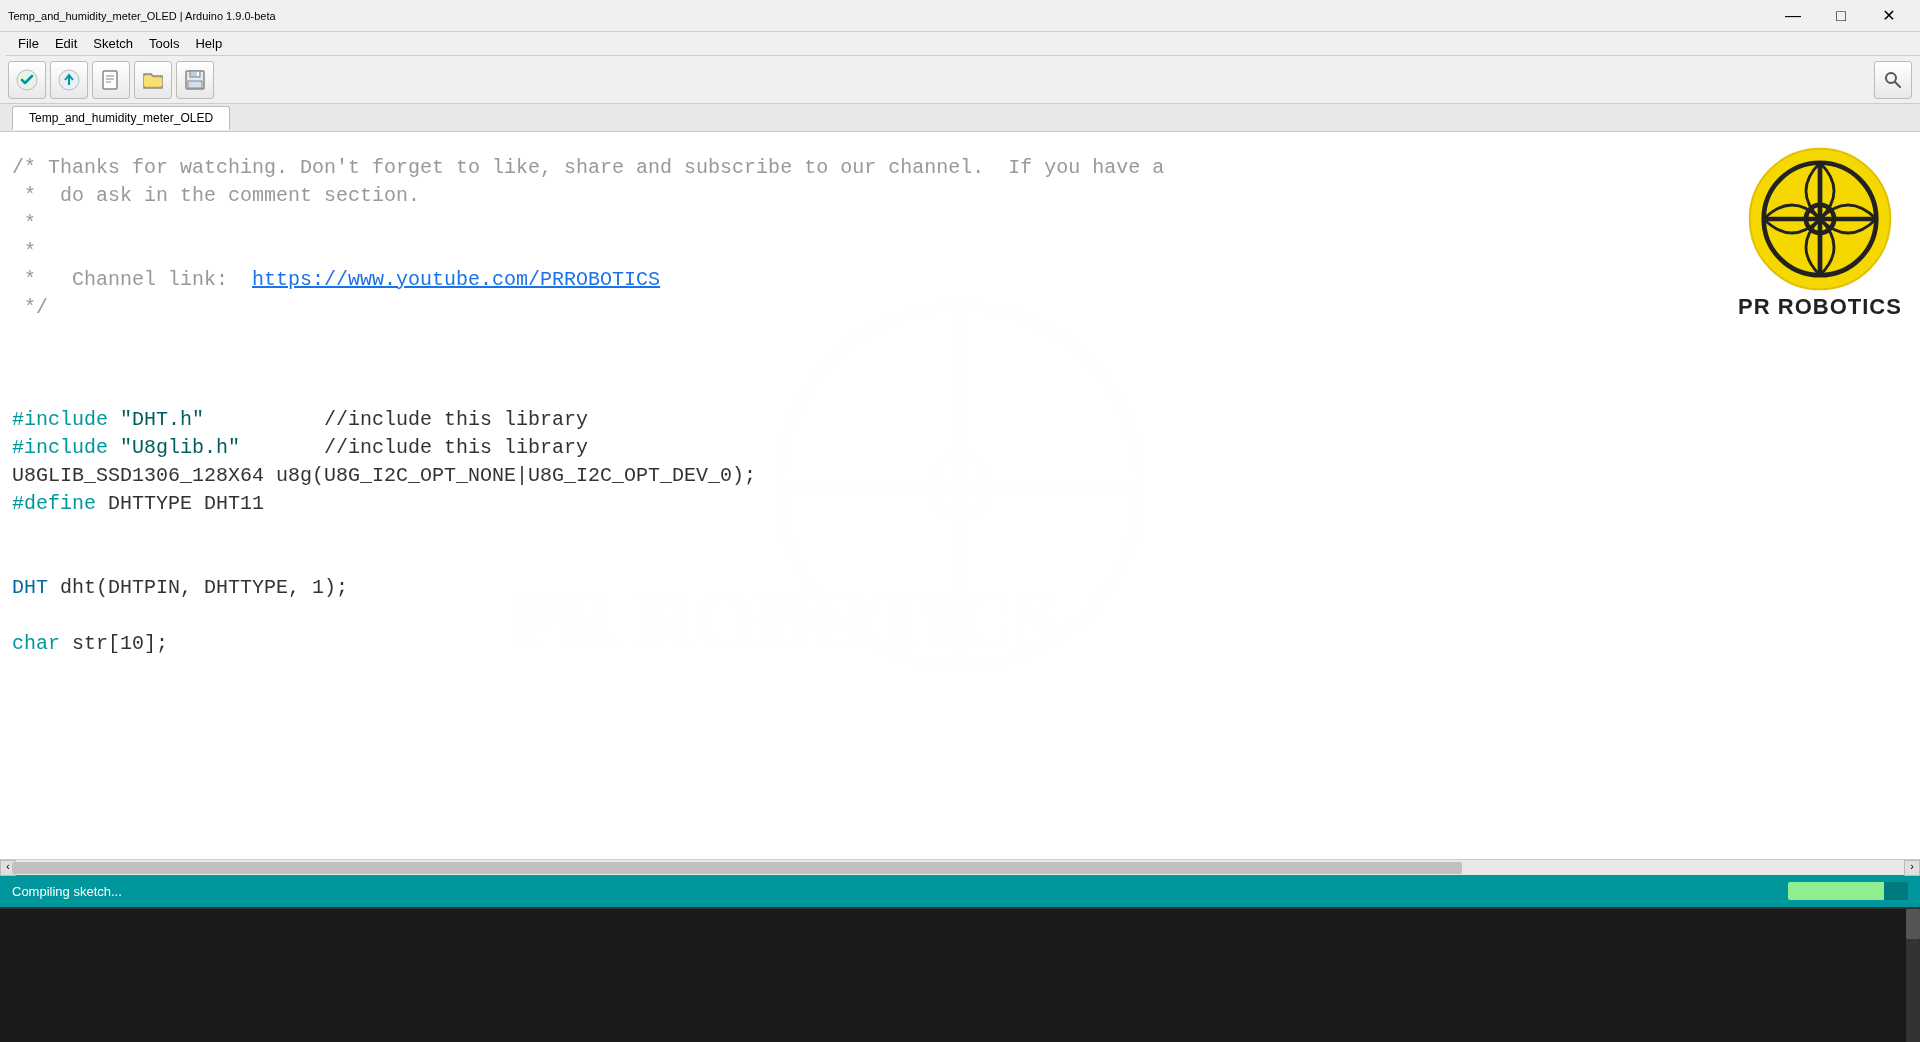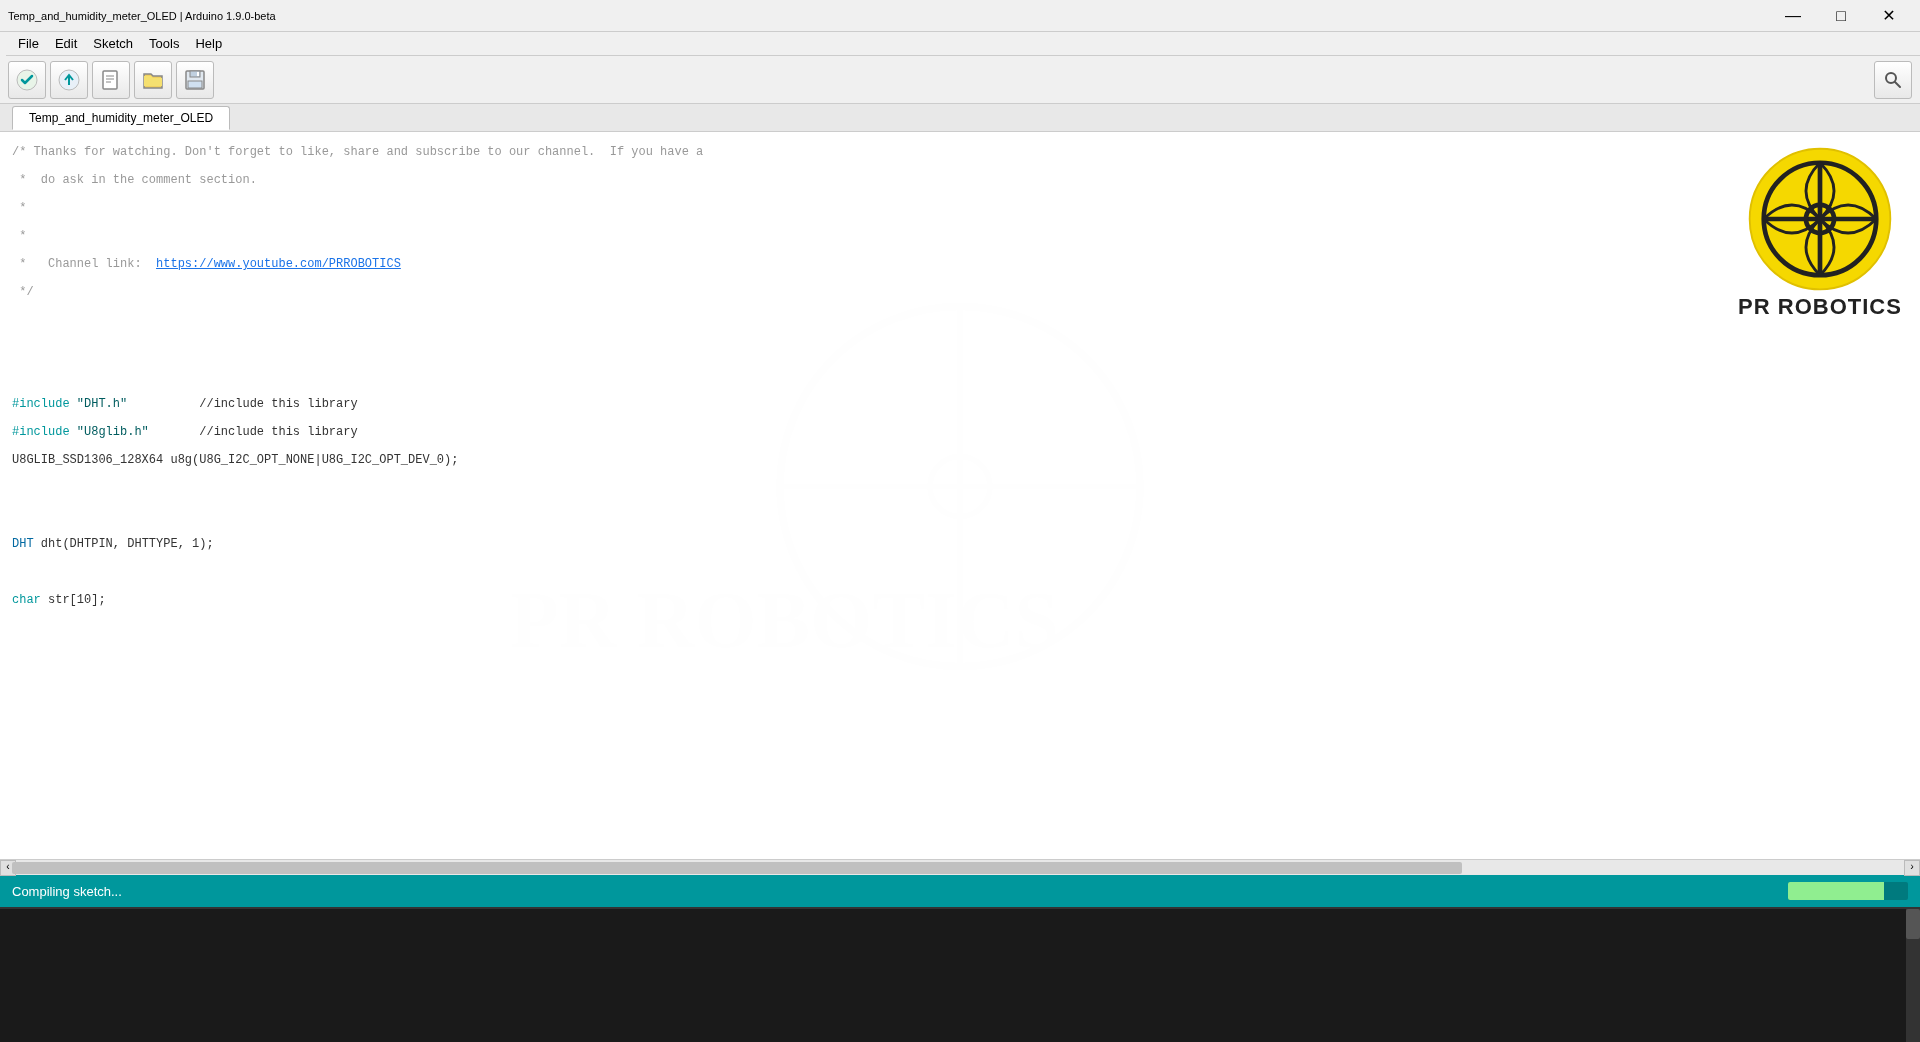--- a/index.html
+++ b/index.html
@@ -156,23 +156,23 @@
       font-size: 80px;
       font-weight: 900;
       color: #888;
       white-space: nowrap;
       pointer-events: none;
     }
 
     
     #editor-content {
       flex: 1;
-      padding: 6px 12px;
+      padding: 22px 12px;
       font-family: 'Courier New', monospace;
-      font-size: 12px;
+      font-size: 20px;
       line-height: 28px;
       position: relative;
       z-index: 2;
       overflow: hidden;
       background: transparent;
     }
 
     .code-line {
       white-space: pre;
       display: block;
@@ -409,20 +409,21 @@
     <span class="code-line comment"> *</span>
     <span class="code-line comment"> *</span>
     <span class="code-line comment"> *   Channel link:  <a class="link" href="#">https://www.youtube.com/PRROBOTICS</a></span>
     <span class="code-line comment"> */</span>
     <span class="code-line">&nbsp;</span>
     <span class="code-line">&nbsp;</span>
     <span class="code-line">&nbsp;</span>
     <span class="code-line"><span class="keyword">#include</span><span class="normal"> </span><span class="string">"DHT.h"</span><span class="normal">          //include this library</span></span>
     <span class="code-line"><span class="keyword">#include</span><span class="normal"> </span><span class="string">"U8glib.h"</span><span class="normal">       //include this library</span></span>
     <span class="code-line normal">U8GLIB_SSD1306_128X64 u8g(U8G_I2C_OPT_NONE|U8G_I2C_OPT_DEV_0);</span>
+    <span class="code-line"><span class="keyword">#define</span><span class="normal"> DHTTYPE DHT11</span></span>
     <span class="code-line">&nbsp;</span>
     <span class="code-line">&nbsp;</span>
     <span class="code-line"><span class="keyword" style="color:#0369a1; font-weight:normal;">DHT</span><span class="normal"> dht(DHTPIN, DHTTYPE, 1);</span></span>
     <span class="code-line">&nbsp;</span>
     <span class="code-line"><span class="keyword" style="color:#00979c;">char</span><span class="normal"> str[10];</span></span>
   </div>
 </div>
 
 <div id="h-scrollbar">
   <div id="h-scroll-left">‹</div>

